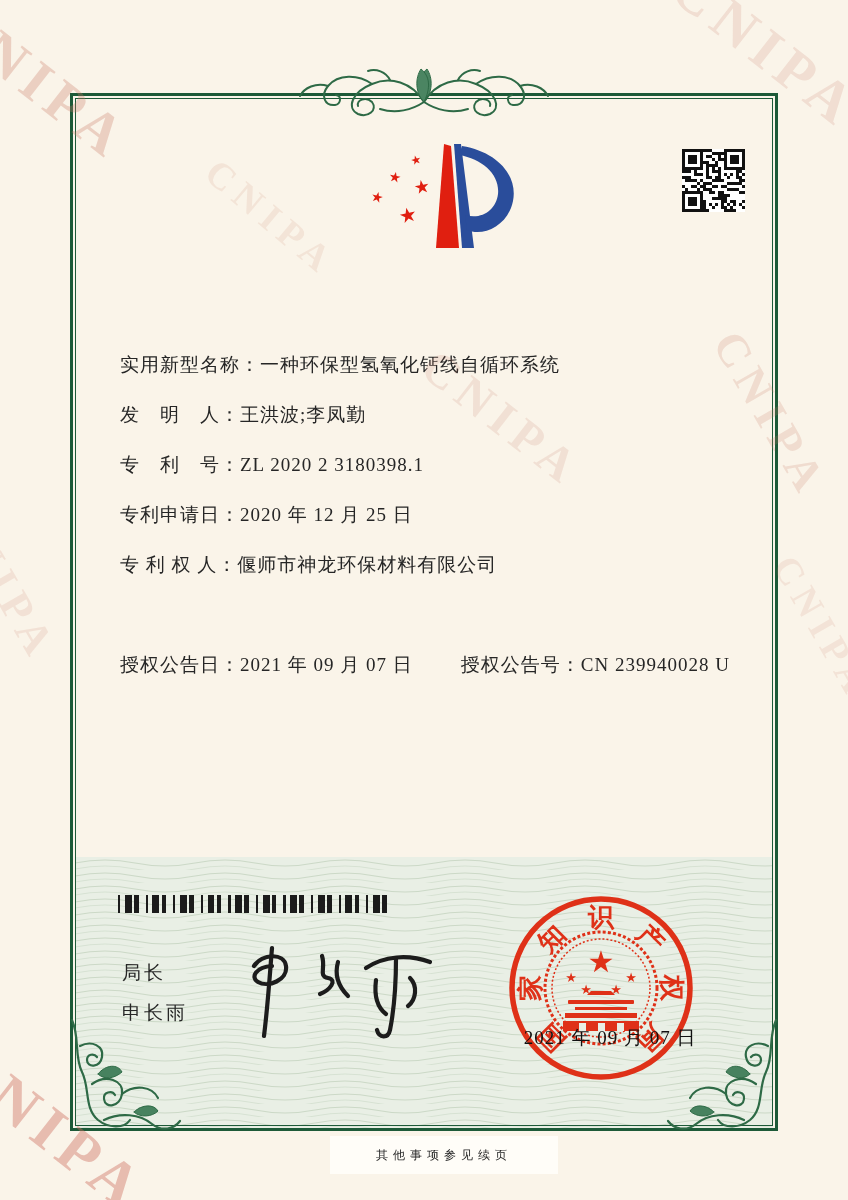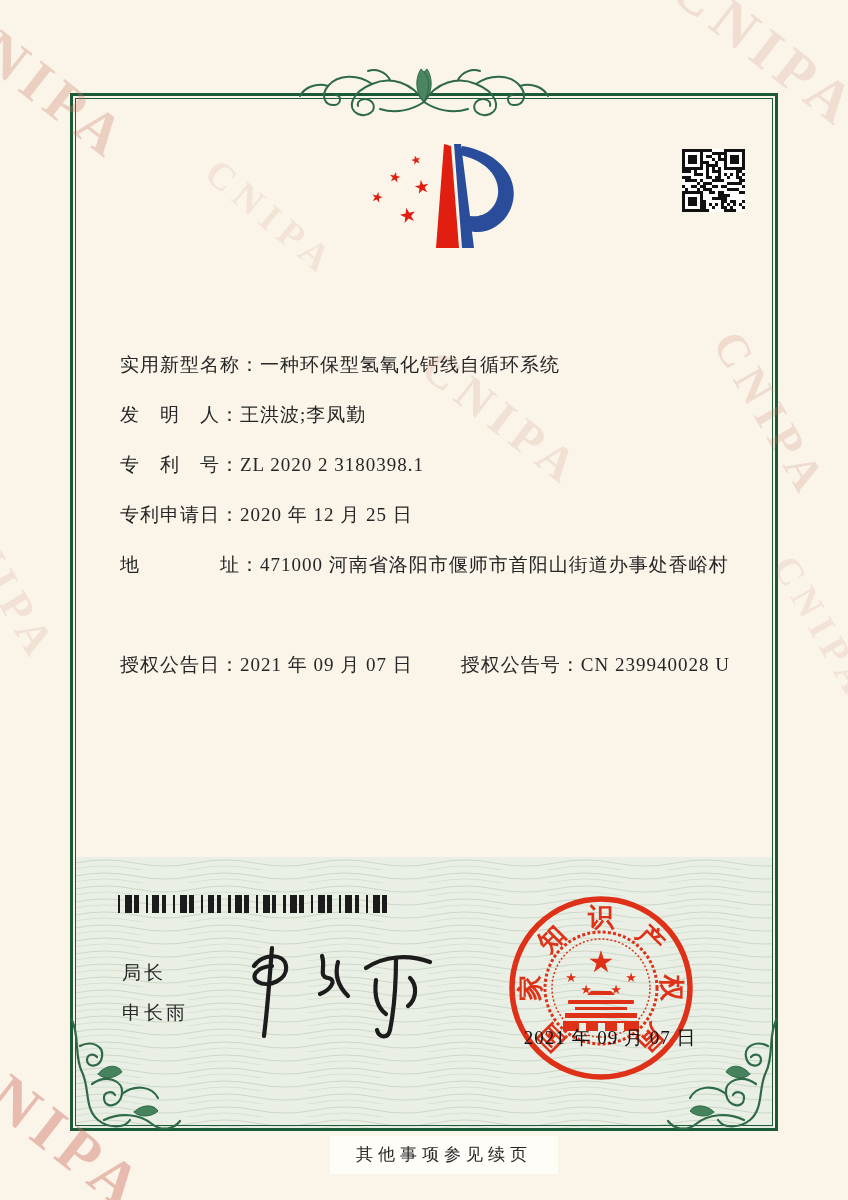--- a/index.html
+++ b/index.html
@@ -56,21 +56,21 @@
   .seal-ring-text{position:absolute;left:0;top:0;width:192px;height:192px;}
   .seal-ring-text span{
     position:absolute;width:28px;height:28px;line-height:28px;text-align:center;
     font-size:26px;font-weight:bold;color:#df3118;
   }
   .seal-date{position:absolute;left:510px;top:1025px;width:200px;text-align:center;
     font-size:19px;letter-spacing:1px;color:#111;z-index:5;}
   .page-info{position:absolute;left:299px;top:1096px;width:220px;text-align:center;
     font-size:15px;letter-spacing:2px;z-index:3;margin-top:44px;}
   .continuation{position:absolute;left:330px;top:1136px;width:228px;height:38px;line-height:38px;
-    background:#fffdf8;text-align:center;font-size:17px;letter-spacing:5px;z-index:3;}
+    background:#fffdf8;text-align:center;font-size:12px;letter-spacing:5px;z-index:3;}
   
   .ornament{position:absolute;z-index:4;}
   .orn-top{left:294px;top:62px;width:260px;height:64px;}
   .orn-bl{left:64px;top:1016px;width:122px;height:120px;}
   .orn-br{left:662px;top:1016px;width:122px;height:120px;transform:scaleX(-1);}
 </style>
 </head>
 <body>
 
 <div class="certificate">
@@ -609,21 +609,21 @@
     <div class="field-row">
       <span class="field-label">发　明　人：</span><span>王洪波;李凤勤</span>
     </div>
     <div class="field-row">
       <span class="field-label">专　利　号：</span><span>ZL 2020 2 3180398.1</span>
     </div>
     <div class="field-row">
       <span class="field-label">专利申请日：</span><span>2020 年 12 月 25 日</span>
     </div>
     <div class="field-row">
-      <span class="field-label">地　　　　址：</span><span>471000 河南省洛阳市偃师市首阳山街道办事处香峪村</span>
+      <span class="field-label">专 利 权 人：</span><span>偃师市神龙环保材料有限公司</span>
     </div>
   </div>
 
   <div class="grant-row">
     <span class="grant-group1">
       <span>授权公告日：</span><span>2021 年 09 月 07 日</span>
     </span>
     <span>
       <span>授权公告号：</span><span>CN 239940028 U</span>
     </span>

